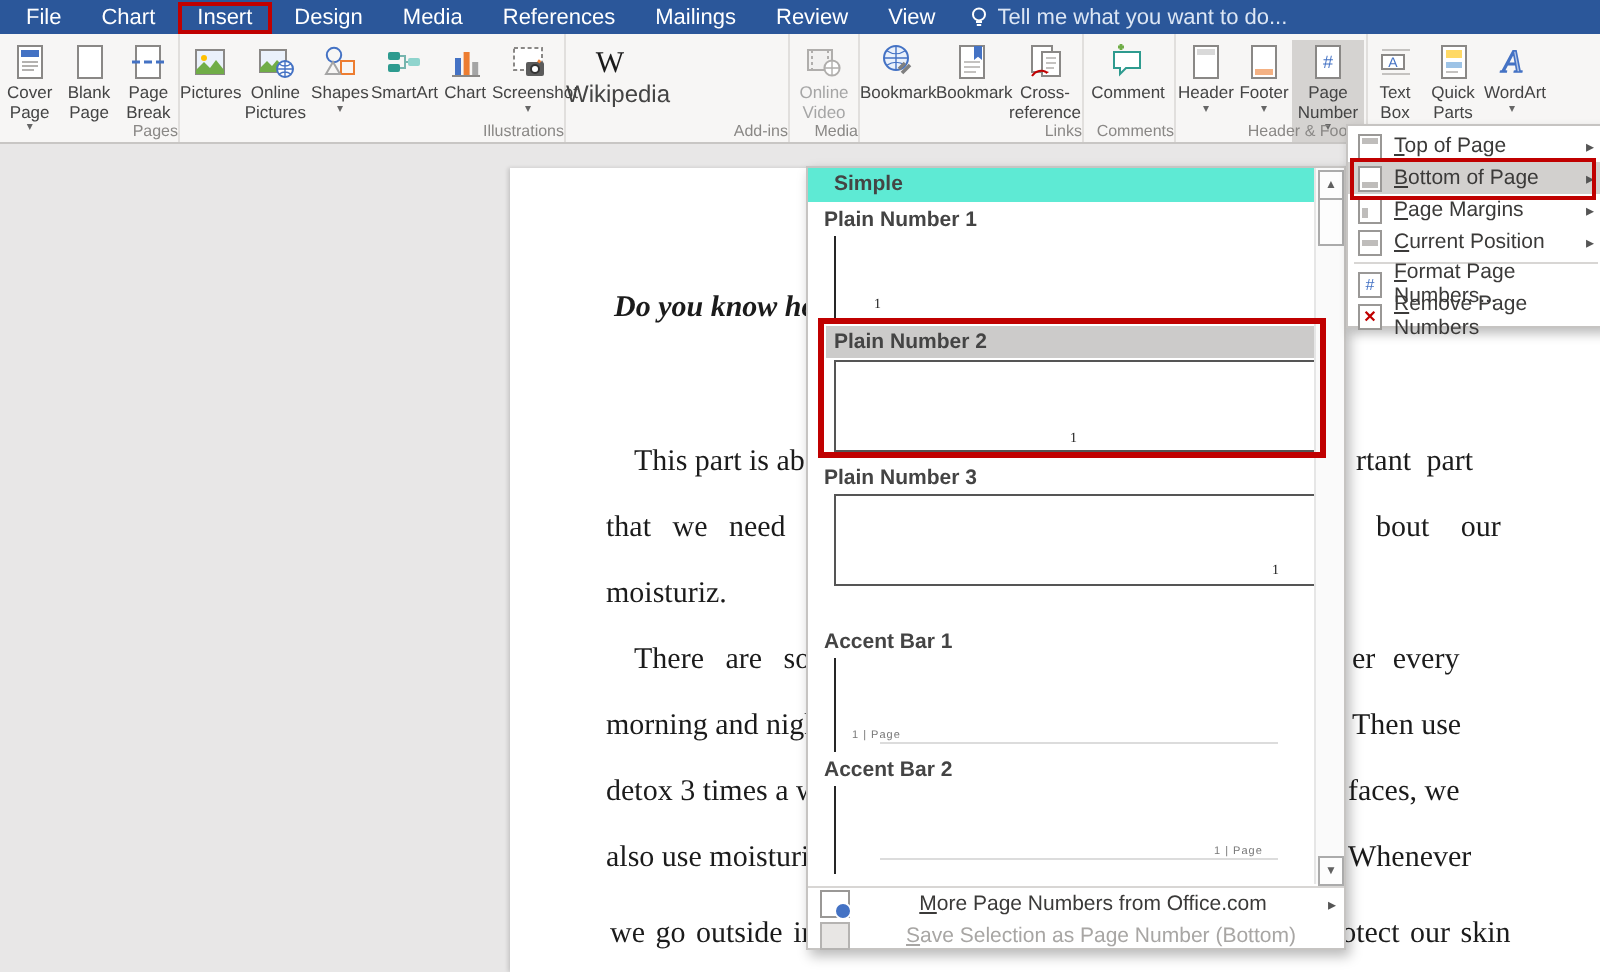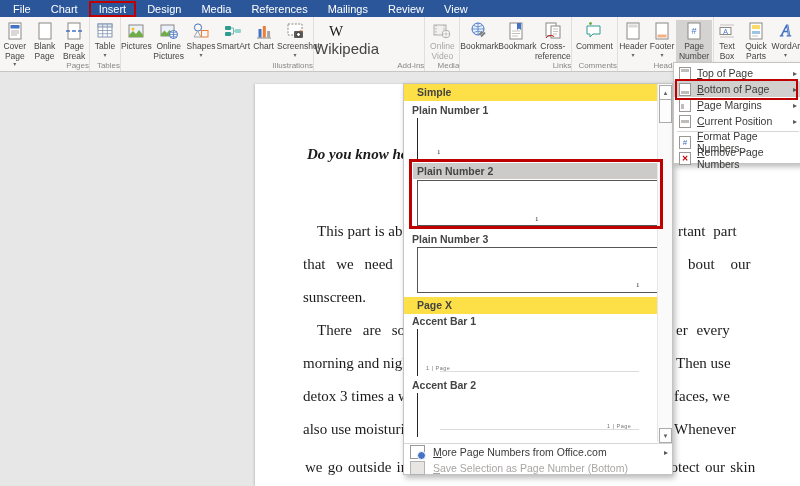--- a/index.html
+++ b/index.html
@@ -48,38 +48,38 @@
   .mi{position:relative;width:12px;height:13px;border:1px solid #9a9896;background:#fff;
       margin-right:6px;flex:none;box-sizing:border-box;}
   .mi .band{position:absolute;left:1px;right:1px;height:3px;background:#bfbdbb;}
   .mi .t{top:1px}.mi .b{bottom:1px}.mi .m{top:4px}
   .mi .glyph{position:absolute;left:0;top:0;width:100%;height:100%;display:flex;align-items:center;
              justify-content:center;font-size:8px;color:#4472c4;}
   .mi .redx{color:#c00000;font-weight:bold;}
   
   .gallery{position:absolute;left:403px;top:83px;width:270px;height:392px;background:#fff;
            border:1px solid #c6c4c2;box-shadow:2px 3px 6px rgba(0,0,0,.28);z-index:5;box-sizing:border-box;}
-  .g-head{position:absolute;left:0;width:255px;height:17px;background:#fde047;color:#444;
+  .g-head{position:absolute;left:0;width:255px;height:17px;background:#5eead4;color:#444;
           font-size:10.5px;font-weight:bold;line-height:17px;padding-left:13px;box-sizing:border-box;}
   .g-label{position:absolute;left:8px;font-size:10.5px;font-weight:bold;color:#444;}
   .g-label.sel{left:9px;width:242px;background:#cccbca;padding:2px 0 2px 4px;}
   .g-prev{position:absolute;left:13px;width:241px;background:#fff;box-sizing:border-box;}
   .edges{border-left:1px solid #262626;border-right:1px solid #262626;}
   .boxed{border:1px solid #555;}
   .g-num{position:absolute;font-family:"Liberation Serif",serif;font-size:7px;color:#222;}
   .g-accent{position:absolute;font-size:5.5px;color:#777;letter-spacing:.5px;}
   .g-rule{position:absolute;height:1px;background:#dcdcdc;}
   .g-scrollbar{position:absolute;right:0;top:0;width:14px;height:358px;background:#fafafa;
                border-left:1px solid #e6e6e6;}
   .sc-btn{position:absolute;left:1px;width:11px;height:13px;border:1px solid #ababab;background:#fdfdfd;
           color:#606060;font-size:6px;display:flex;align-items:center;justify-content:center;}
   .sc-thumb{position:absolute;left:1px;top:15px;width:11px;height:22px;border:1px solid #ababab;background:#fdfdfd;}
   .g-sep{position:absolute;left:0;top:359px;width:100%;border-top:1px solid #d8d6d4;}
   .g-foot{position:absolute;left:0;width:100%;height:16px;display:flex;align-items:center;
-          padding:0 4px 0 6px;font-size:10.5px;color:#3b3a39;box-sizing:border-box;}
+          padding:0 4px 0 6px;font-size:10.5px;color:#3b3a39;box-sizing:border-box;text-align:center;}
   .g-foot .u1{flex:1;}
   .g-foot.off{color:#a8a6a4;}
   .fi{width:13px;height:12px;border:1px solid #9a9896;background:#fff;margin-right:8px;position:relative;flex:none;}
   .fi .dot{position:absolute;right:-2px;bottom:-2px;width:7px;height:7px;border-radius:50%;background:#4472c4;border:1px solid #fff;}
   .fi.gray{border-color:#b5b3b1;background:#e8e6e4;}
   
   .redbox{position:absolute;border:3px solid #c00000;z-index:10;pointer-events:none;}
 </style>
 </head>
 <body>
@@ -89,20 +89,27 @@
   <div class="titlebar">
     <span class="tab" style="margin-left:3px">File</span>
     <span class="tab">Chart</span>
     <span class="tab tab-insert">Insert</span>
     <span class="tab">Design</span>
     <span class="tab">Media</span>
     <span class="tab">References</span>
     <span class="tab">Mailings</span>
     <span class="tab">Review</span>
     <span class="tab">View</span>
+    <span class="tellme">
+      <svg width="11" height="12" viewBox="0 0 11 12">
+          <circle cx="5.5" cy="4.2" r="3" fill="none" stroke="#fff" stroke-width="1"></circle>
+          <path d="M4 8h3M4.4 9.5h2.2" stroke="#fff" stroke-width="1" fill="none"></path>
+        </svg>
+      <span>Tell me what you want to do...</span>
+    </span>
   </div>
 
   <div class="ribbon">
 
     <div class="rgroup" style="width:90px">
       <div class="rbtn" style="width:30px">
         <svg width="20" height="20" viewBox="0 0 20 20">
             <rect x="4" y="2" width="12" height="16" fill="#fff" stroke="#8a8886"></rect>
             <rect x="5.5" y="4" width="9" height="3.5" fill="#4472c4"></rect>
             <path d="M6 10h8M6 12h8M6 14h6" stroke="#b4b2b0" stroke-width="1"></path>
@@ -119,32 +126,20 @@
       <div class="rbtn" style="width:30px">
         <svg width="20" height="20" viewBox="0 0 20 20">
             <rect x="4" y="2" width="12" height="16" fill="#fff" stroke="#8a8886"></rect>
             <path d="M2 10h4M8 10h4M14 10h4" stroke="#4472c4" stroke-width="1.4"></path>
           </svg>
         <span class="lbl">Page Break</span>
       </div>
       <div class="glabel">Pages</div>
     </div>
 
-    <div class="rgroup" style="width:31px">
-      <div class="rbtn" style="width:30px">
-        <svg width="20" height="20" viewBox="0 0 20 20">
-            <rect x="3" y="3" width="14" height="13" fill="#fff" stroke="#8496b0"></rect>
-            <rect x="3" y="3" width="14" height="3" fill="#dce6f1" stroke="#8496b0"></rect>
-            <path d="M7.7 3v13M12.3 3v13M3 9.5h14M3 12.7h14" stroke="#8496b0" stroke-width=".8"></path>
-          </svg>
-        <span class="lbl">Table</span>
-          <span class="caret">▾</span>
-      </div>
-      <div class="glabel">Tables</div>
-    </div>
 
     <div class="rgroup" style="width:193px">
       <div class="rbtn" style="width:31px">
         <svg width="20" height="20" viewBox="0 0 20 20">
             <rect x="3" y="4" width="14" height="12" fill="#eaf1fb" stroke="#8a8886"></rect>
             <circle cx="7" cy="8" r="1.5" fill="#ffc000"></circle>
             <path d="M3 14l4-4 3 3 3-4 4 5v2H3z" fill="#70ad47"></path>
           </svg>
         <span class="lbl">Pictures</span>
       </div>
@@ -195,21 +190,21 @@
           <span class="caret">▾</span>
       </div>
       <div class="glabel">Illustrations</div>
     </div>
 
     <div class="rgroup" style="width:112px">
       <div class="rbtn" style="width:44px;padding-top:3px">
         <svg width="20" height="17" viewBox="0 0 20 17">
             <text x="10" y="13" text-anchor="middle" font-family="Liberation Serif, serif" font-size="15" fill="#1a1a1a">W</text>
           </svg>
-        <span class="lbl" style="font-size:15px">Wikipedia</span>
+        <span class="lbl" style="font-size:12px">Wikipedia</span>
       </div>
       <div class="glabel">Add-ins</div>
     </div>
 
     <div class="rgroup" style="width:35px">
       <div class="rbtn disabled" style="width:34px">
         <svg width="20" height="20" viewBox="0 0 20 20">
             <rect x="2" y="4" width="12" height="10" fill="#f2f1f0" stroke="#b0aeac"></rect>
             <path d="M4 4v10M12 4v10" stroke="#b0aeac" stroke-dasharray="1.5 1.5"></path>
             <circle cx="14" cy="13" r="3.8" fill="#fff" stroke="#b0aeac"></circle>
@@ -322,21 +317,21 @@
   <div class="page"></div>
 
   <div class="doctext dochead" style="left:307px;top:146px">Do you know ho</div>
 
   <div class="doctext" style="left:317px;top:223px">This part is ab</div>
   <div class="doctext" style="left:678px;top:223px;word-spacing:4px">rtant part</div>
 
   <div class="doctext" style="left:303px;top:256px;word-spacing:7px">that we need to</div>
   <div class="doctext" style="left:688px;top:256px;word-spacing:12px">bout our</div>
 
-  <div class="doctext" style="left:303px;top:289px">sunscreen.</div>
+  <div class="doctext" style="left:303px;top:289px">moisturiz.</div>
 
   <div class="doctext" style="left:317px;top:322px;word-spacing:7px">There are sor</div>
   <div class="doctext" style="left:676px;top:322px;word-spacing:5px">er every</div>
 
   <div class="doctext" style="left:303px;top:355px">morning and nigh</div>
   <div class="doctext" style="left:676px;top:355px">Then use</div>
 
   <div class="doctext" style="left:303px;top:388px">detox 3 times a w</div>
   <div class="doctext" style="left:674px;top:388px">faces, we</div>
 
@@ -353,21 +348,20 @@
     <div class="g-num" style="left:33px;top:64px">1</div>
 
     <div class="g-label sel" style="top:79px">Plain Number 2</div>
     <div class="g-prev boxed" style="top:96px;height:46px"></div>
     <div class="g-num" style="left:131px;top:131px">1</div>
 
     <div class="g-label" style="top:149px">Plain Number 3</div>
     <div class="g-prev boxed" style="top:163px;height:46px"></div>
     <div class="g-num" style="left:232px;top:197px">1</div>
 
-    <div class="g-head" style="top:213px">Page X</div>
 
     <div class="g-label" style="top:231px">Accent Bar 1</div>
     <div class="g-prev edges" style="top:245px;height:47px"></div>
     <div class="g-rule" style="left:36px;top:287px;width:199px"></div>
     <div class="g-accent" style="left:22px;top:281px">1 | Page</div>
 
     <div class="g-label" style="top:295px">Accent Bar 2</div>
     <div class="g-prev edges" style="top:309px;height:44px"></div>
     <div class="g-rule" style="left:36px;top:345px;width:199px"></div>
     <div class="g-accent" style="left:203px;top:339px">1 | Page</div>

